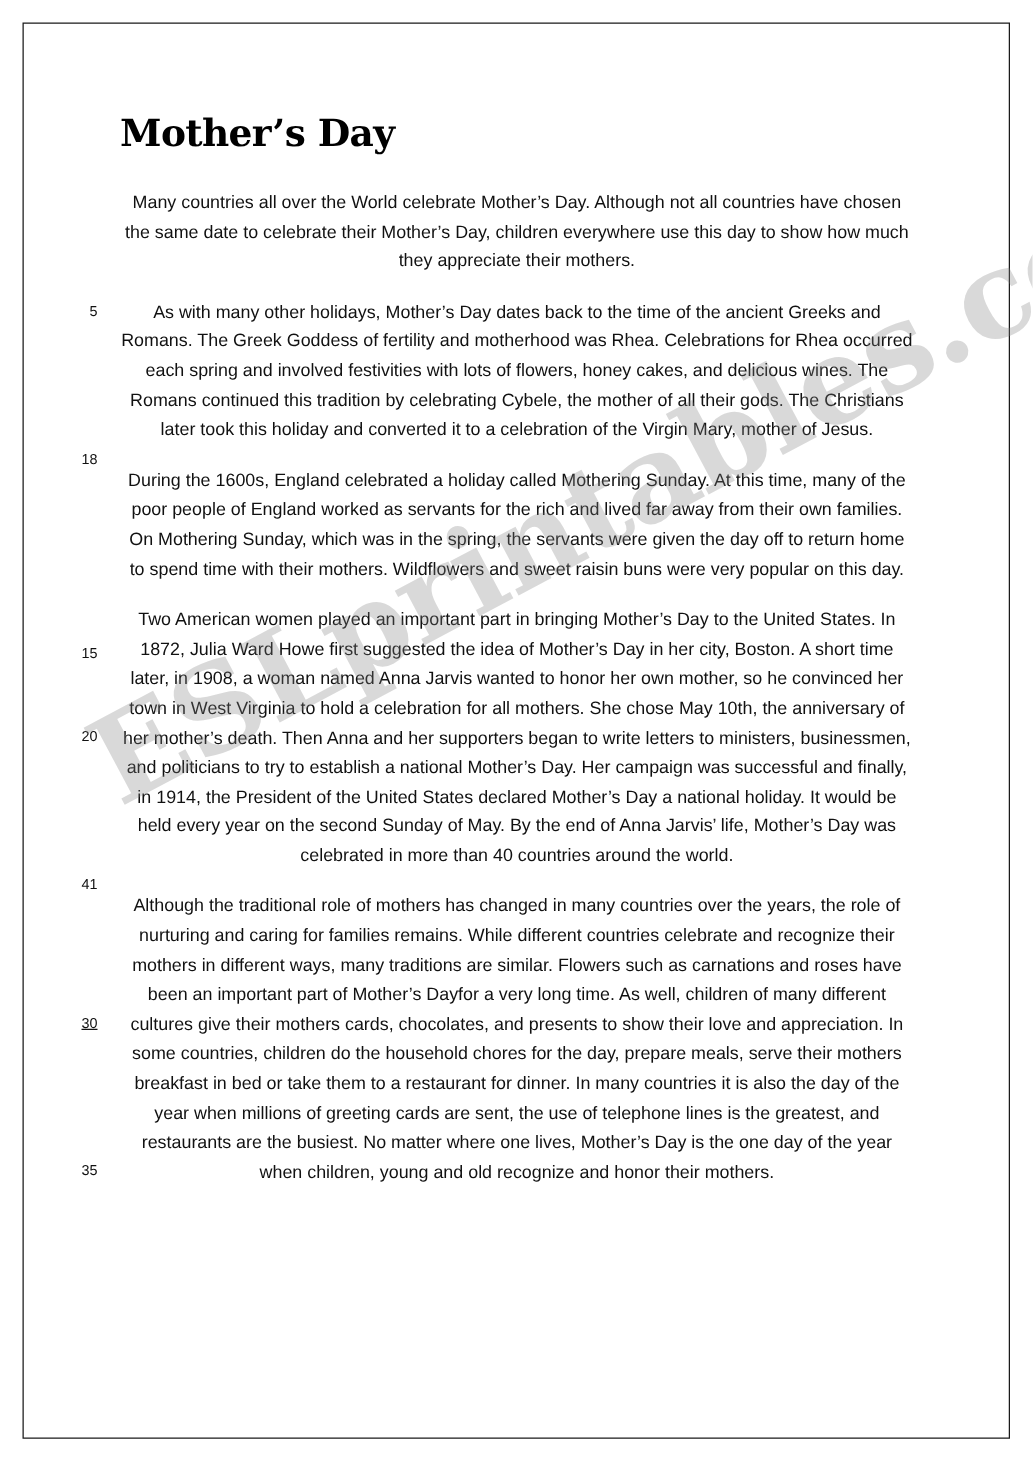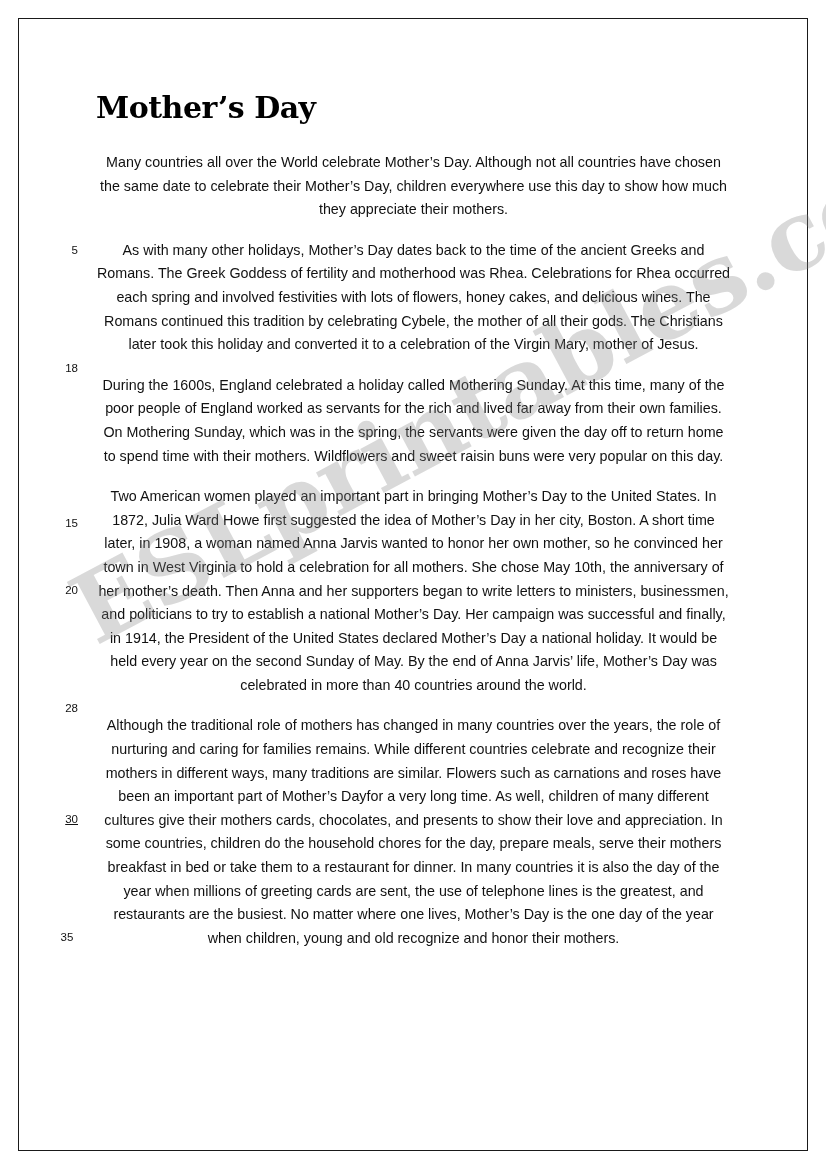--- a/index.html
+++ b/index.html
@@ -120,27 +120,27 @@
       <div class="para-text">As with many other holidays, Mother’s Day dates back to the time of the ancient Greeks and Romans. The Greek Goddess of fertility and motherhood was Rhea. Celebrations for Rhea occurred each spring and involved festivities with lots of flowers, honey cakes, and delicious wines. The Romans continued this tradition by celebrating Cybele, the mother of all their gods. The Christians later took this holiday and converted it to a celebration of the Virgin Mary, mother of Jesus.</div>
     </div>
 
     <div class="para-block">
       <span class="linenum" style="top:94px;margin-top:44px;">15</span>
       <div class="para-text">During the 1600s, England celebrated a holiday called Mothering Sunday. At this time, many of the poor people of England worked as servants for the rich and lived far away from their own families. On Mothering Sunday, which was in the spring, the servants were given the day off to return home to spend time with their mothers. Wildflowers and sweet raisin buns were very popular on this day.</div>
     </div>
 
     <div class="para-block">
       <span class="linenum" style="top:94px;">20</span>
-      <span class="linenum" style="top:212px;">28</span>
+      <span class="linenum" style="top:212px;">41</span>
       <div class="para-text">Two American women played an important part in bringing Mother’s Day to the United States. In 1872, Julia Ward Howe first suggested the idea of Mother’s Day in her city, Boston. A short time later, in 1908, a woman named Anna Jarvis wanted to honor her own mother, so he convinced her town in West Virginia to hold a celebration for all mothers. She chose May 10th, the anniversary of her mother’s death. Then Anna and her supporters began to write letters to ministers, businessmen, and politicians to try to establish a national Mother’s Day. Her campaign was successful and finally, in 1914, the President of the United States declared Mother’s Day a national holiday. It would be held every year on the second Sunday of May. By the end of Anna Jarvis’ life, Mother’s Day was celebrated in more than 40 countries around the world.</div>
     </div>
 
     <div class="para-block">
       <span class="linenum" style="top:94px;text-decoration:underline;">30</span>
-      <span class="linenum" style="top:212px;text-align:center;">35</span>
+      <span class="linenum" style="top:212px;">35</span>
       <div class="para-text">Although the traditional role of mothers has changed in many countries over the years, the role of nurturing and caring for families remains. While different countries celebrate and recognize their mothers in different ways, many traditions are similar. Flowers such as carnations and roses have been an important part of Mother’s Dayfor a very long time. As well, children of many different cultures give their mothers cards, chocolates, and presents to show their love and appreciation. In some countries, children do the household chores for the day, prepare meals, serve their mothers breakfast in bed or take them to a restaurant for dinner. In many countries it is also the day of the year when millions of greeting cards are sent, the use of telephone lines is the greatest, and restaurants are the busiest. No matter where one lives, Mother’s Day is the one day of the year when children, young and old recognize and honor their mothers.</div>
     </div>
 
   </div>
 
   <div class="watermark">
     <div class="watermark-text">ESLprintables.com</div>
   </div>
 
 </div>

